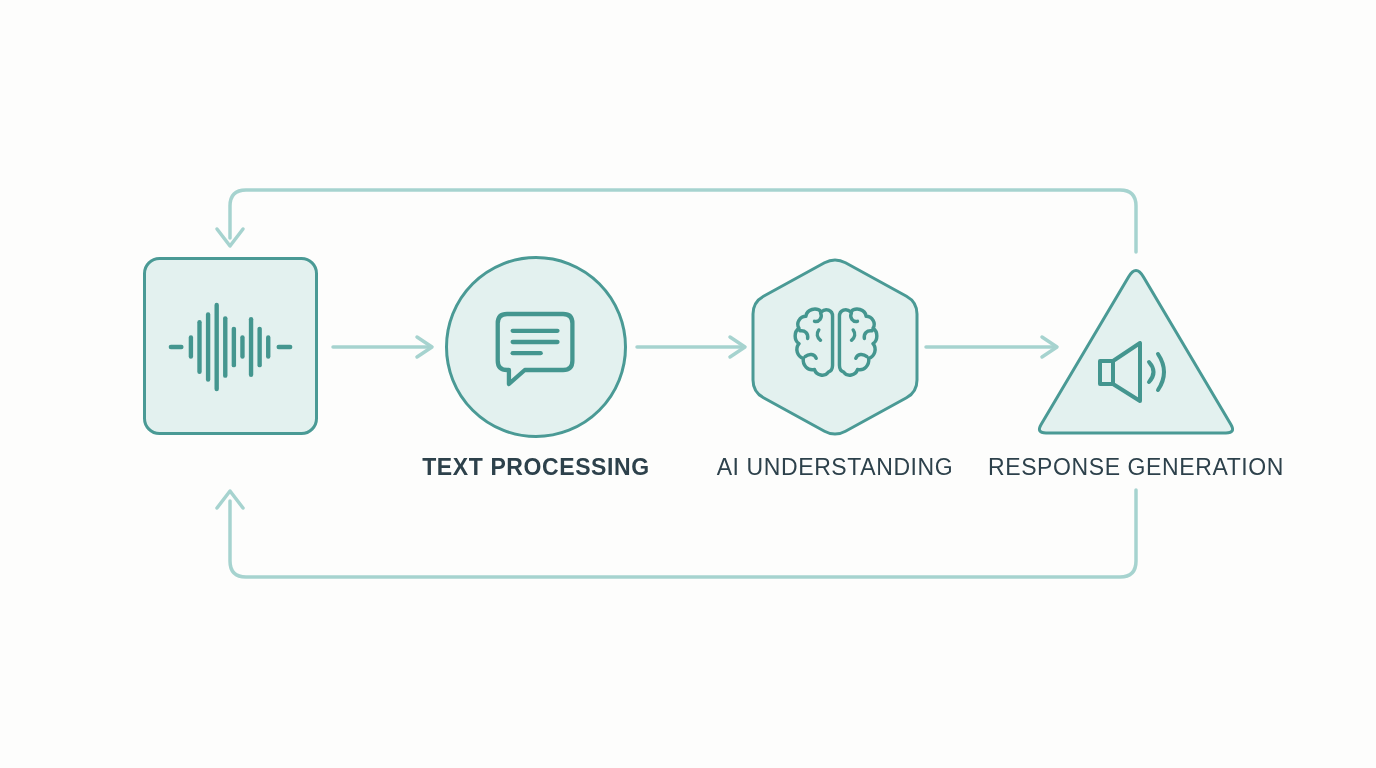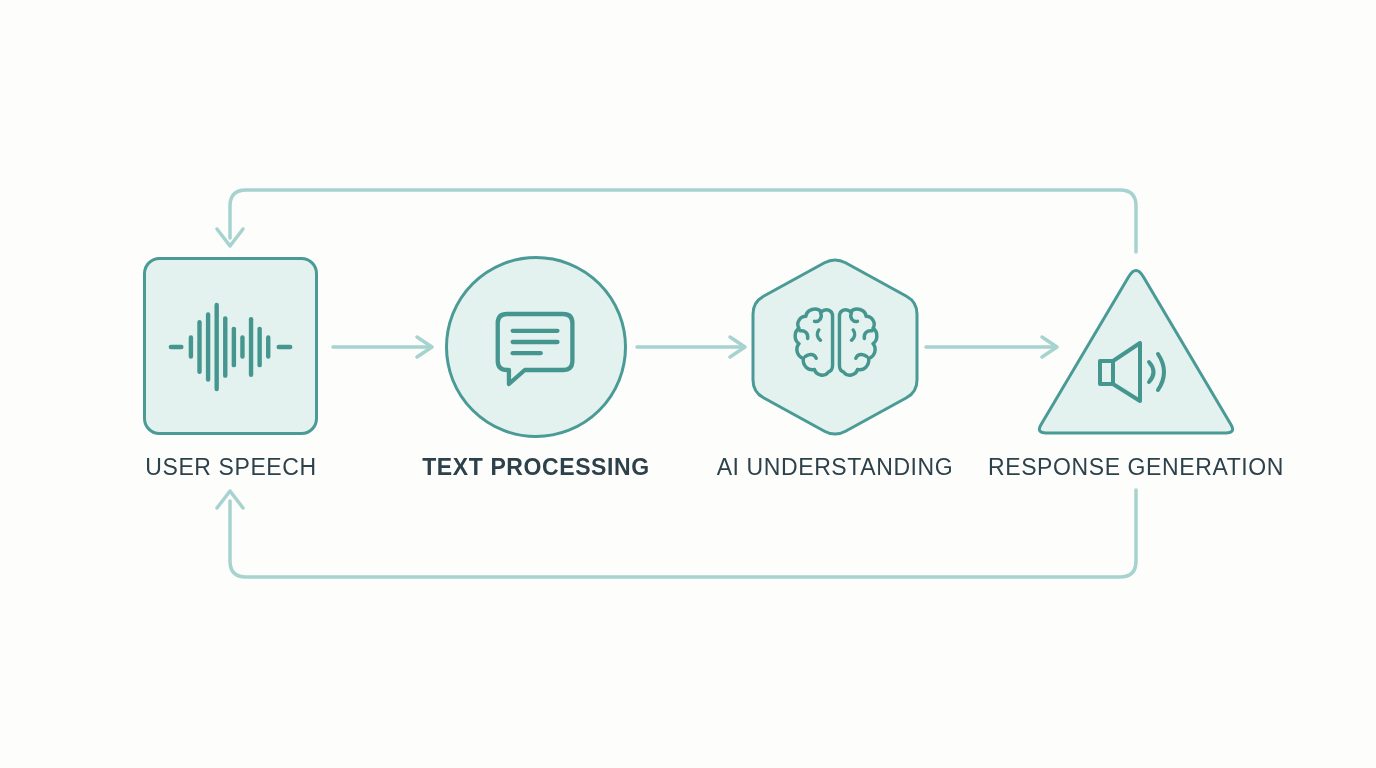--- a/index.html
+++ b/index.html
@@ -103,18 +103,17 @@
 
   <svg class="icon" style="left:1097px;top:341px;" width="78" height="62" viewBox="0 0 78 62">
     <g class="icon-stroke" stroke-width="4">
       <rect x="3" y="20" width="13" height="23"></rect>
       <path d="M 16 20 L 43 2 V 60 L 16 43"></path>
       <path d="M 52 21 Q 61 31 52 41"></path>
       <path d="M 61 13 Q 73 31 61 49"></path>
     </g>
   </svg>
 
-  <div class="node-label" style="left:71px;top:454px;">USER SPEECH</div>
   <div class="node-label" style="left:376px;top:454px;font-weight:bold;">TEXT PROCESSING</div>
   <div class="node-label" style="left:976px;top:454px;">RESPONSE GENERATION</div>
   <div class="node-label" style="left:675px;top:454px;">AI UNDERSTANDING</div>
 
 </div>
 
 </body></html>

